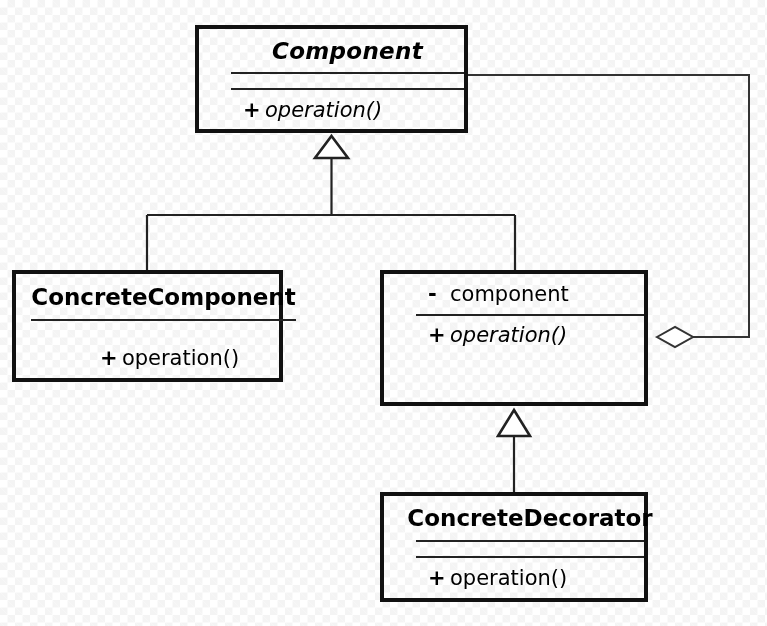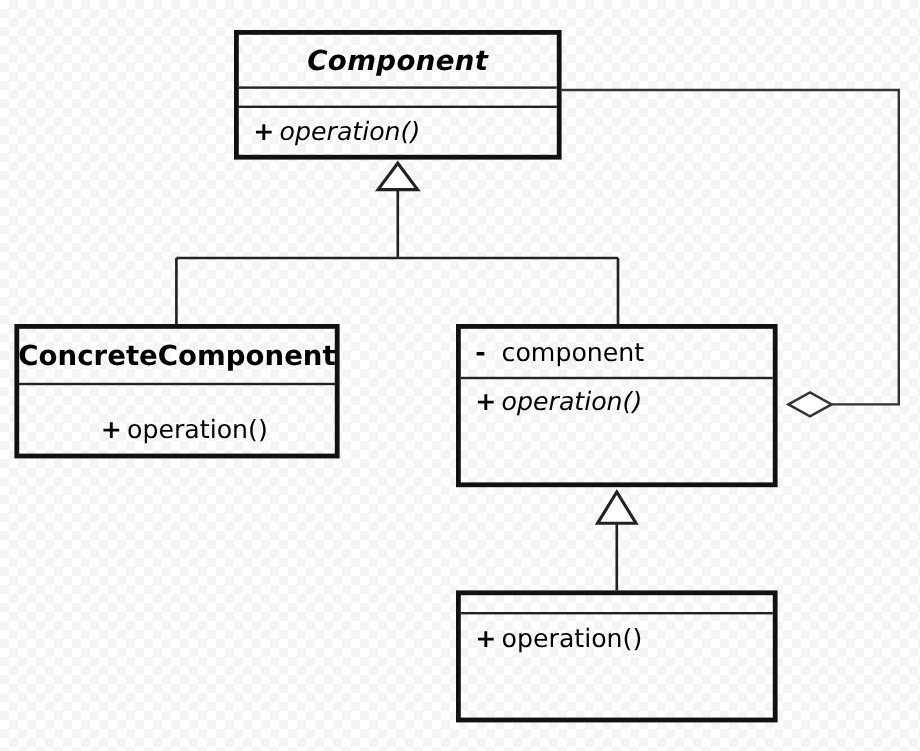--- a/index.html
+++ b/index.html
@@ -33,20 +33,21 @@
     width: 767px;
     height: 626px;
   }
   .uml-class {
     position: absolute;
     box-sizing: border-box;
     border: 4px solid #111111;
     background: transparent;
     display: flex;
     flex-direction: column;
+    padding-left: 32px;
   }
   .uml-name-row {
     box-sizing: border-box;
     display: flex;
     align-items: center;
     justify-content: center;
     border-bottom: 2px solid #222222;
     color: #000000;
     white-space: nowrap;
   }
@@ -180,20 +181,23 @@
       <span class="vis-marker">-</span>
       <span class="member-text concrete-member">component</span>
     </div>
     <div class="uml-op-row">
       <span class="vis-marker">+</span>
       <span class="member-text abstract-member">operation()</span>
     </div>
   </div>
 
   <div class="uml-class" id="class-concretedecorator">
+    <div class="uml-name-row">
+      <span class="concrete-name">ConcreteDecorator</span>
+    </div>
     <div class="uml-attr-row empty-compartment"></div>
     <div class="uml-op-row">
       <span class="vis-marker">+</span>
       <span class="member-text concrete-member">operation()</span>
     </div>
   </div>
 
 </div>
 
 </body></html>

